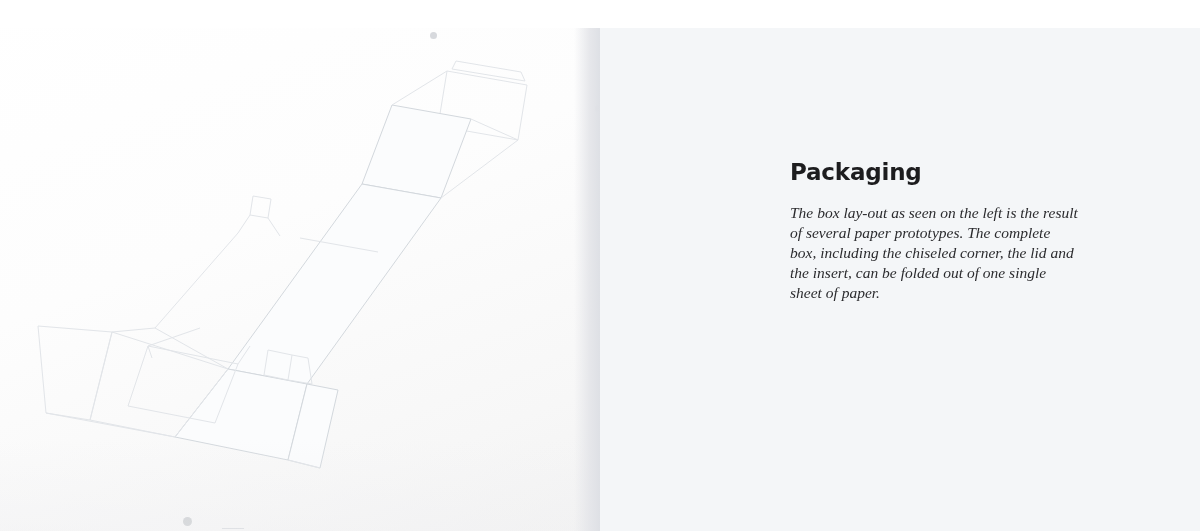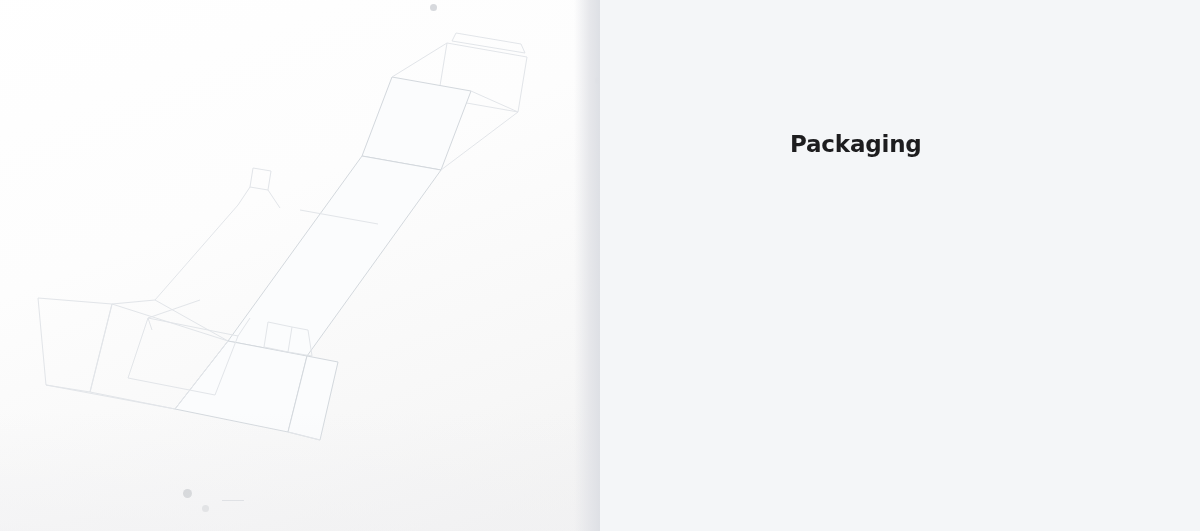--- a/index.html
+++ b/index.html
@@ -11,20 +11,21 @@
     height: 531px;
     background: #ffffff;
     font-family: "Liberation Sans", sans-serif;
     overflow: hidden;
   }
   .page {
     position: relative;
     width: 1200px;
     height: 433px;
     display: flex;
+    margin-top: 28px;
   }
 
   
   .photo-panel {
     position: relative;
     width: 600px;
     height: 531px;
     background: #fdfdfd;
     overflow: hidden;
   }
@@ -187,16 +188,17 @@
     <div class="dust-speck" style="left:202px; top:505px; width:7px; height:7px; opacity:.35;"></div>
     <div class="pencil-mark" style="left:222px; top:500px; width:22px;"></div>
 
     <div class="paper-shadow-bottom"></div>
     <div class="paper-edge-right"></div>
   </div>
 
   <div class="text-panel">
     <div class="text-inner">
       <h2 class="section-title">Packaging</h2>
+      <p class="body-text">The box lay-out as seen on the left is the result of several paper prototypes. The complete box, including the chiseled corner, the lid and the insert, can be folded out of one single sheet of paper.</p>
     </div>
   </div>
 
 </div>
 
 </body></html>

